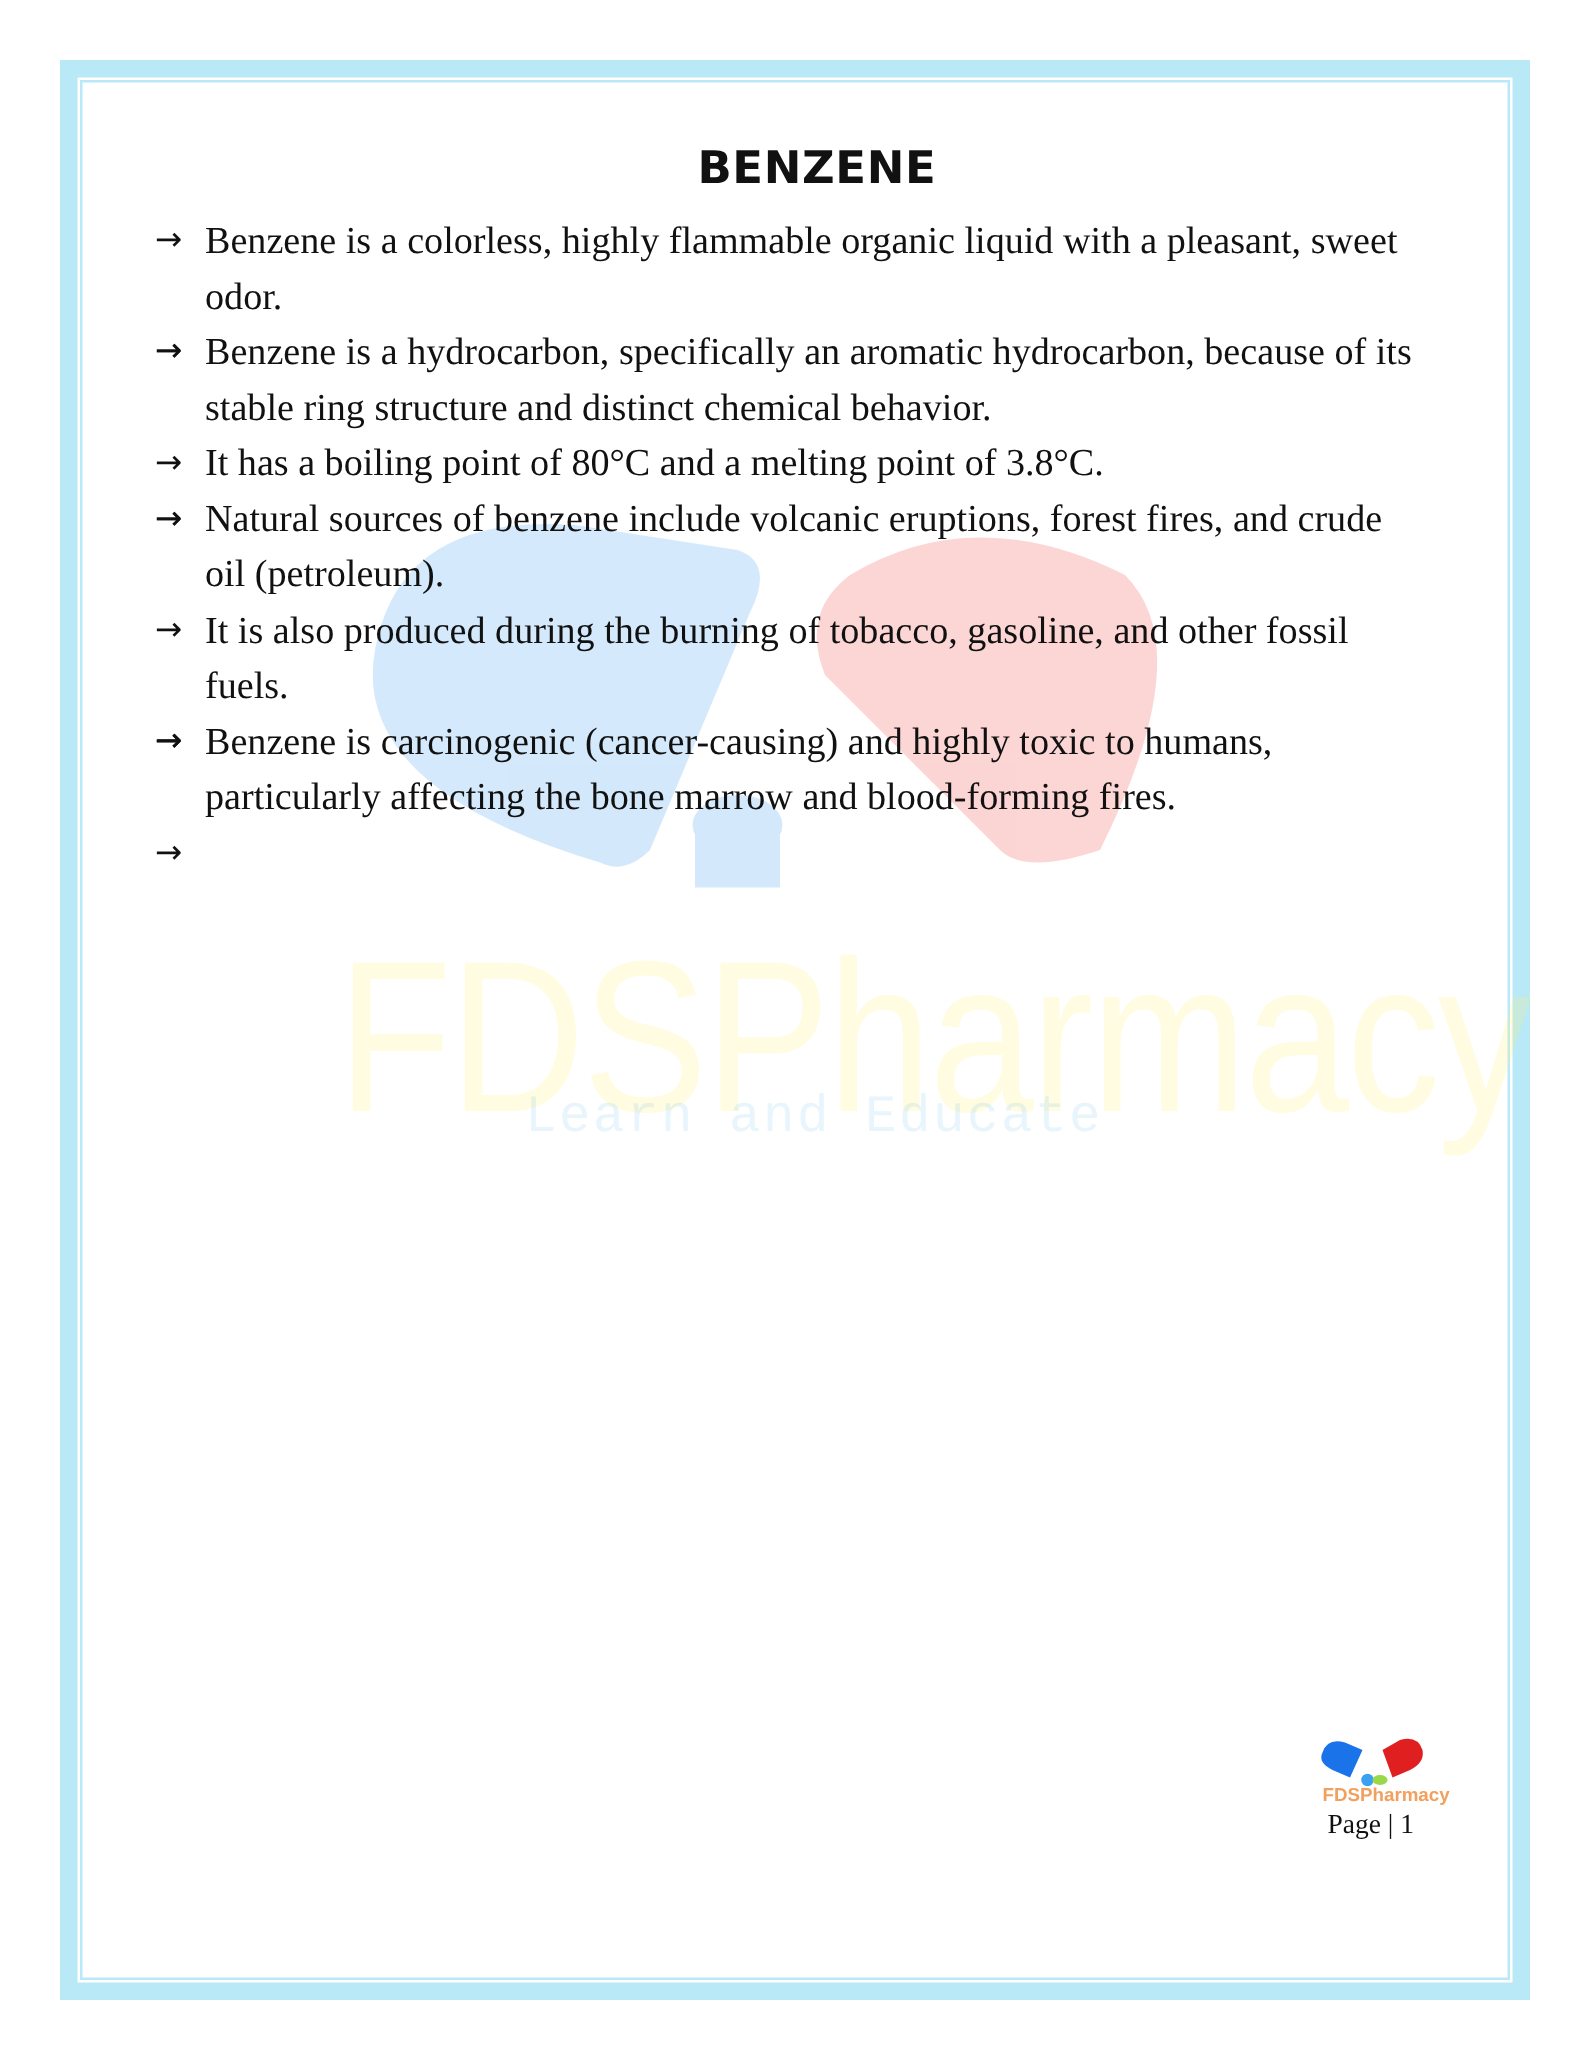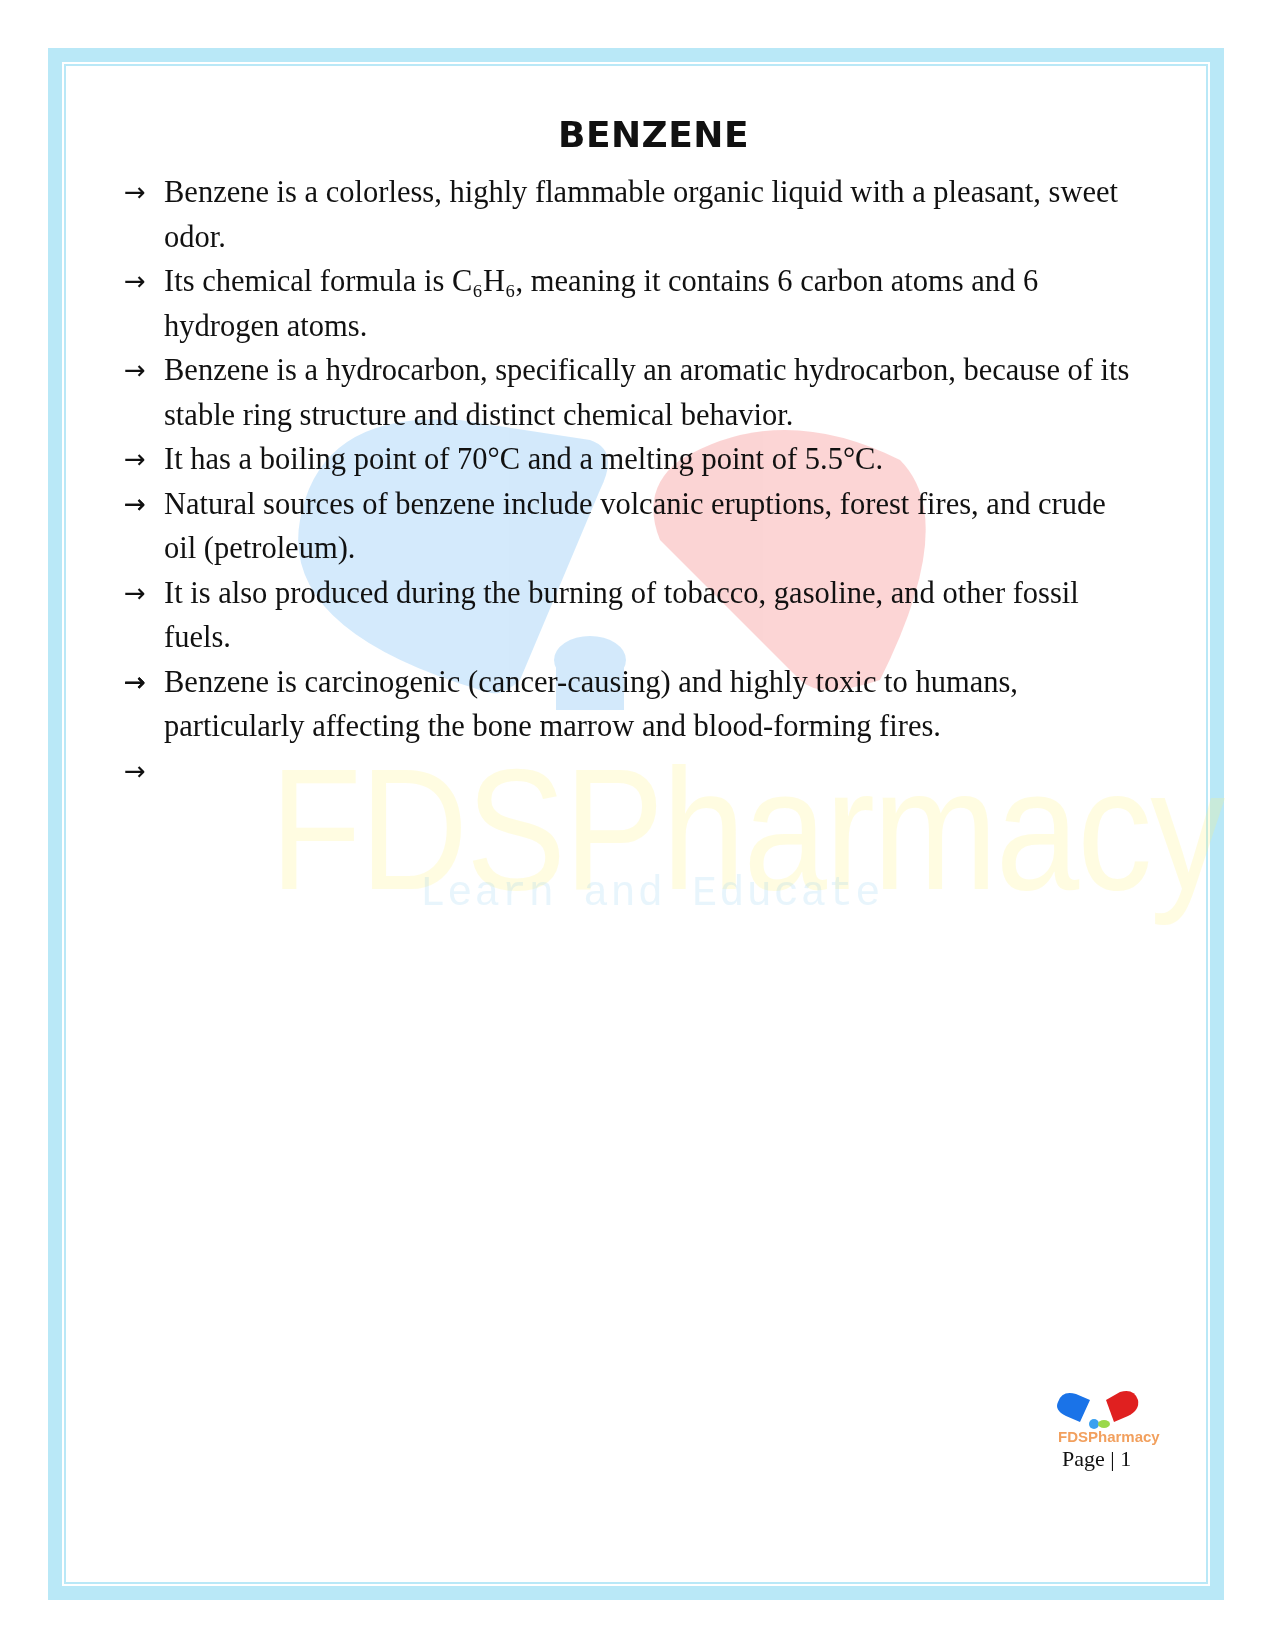--- a/index.html
+++ b/index.html
@@ -31,23 +31,23 @@
     <rect x="296" y="260" width="68" height="50" fill="#3aa0f0"></rect>
   </g>
 </svg>
 <div class="wm-text">FDSPharmacy</div>
 <div class="wm-sub">Learn and Educate</div>
 
 <h1>BENZENE</h1>
 
 <ul>
   <li><span class="arrow">→</span><span>Benzene is a colorless, highly flammable organic liquid with a pleasant, sweet odor.</span></li>
-  <li><span class="arrow">→</span><span>Its chemical formula is C₆H₆, meaning it contains 6 carbon atoms and 6 hydrogen atoms.</span></li>
+  <li><span class="arrow">→</span></li>
   <li><span class="arrow">→</span><span>Benzene is a hydrocarbon, specifically an aromatic hydrocarbon, because of its stable ring structure and distinct chemical behavior.</span></li>
-  <li><span class="arrow">→</span><span>It has a boiling point of 70°C and a melting point of 5.5°C.</span></li>
+  <li><span class="arrow">→</span><span>It has a boiling point of 80°C and a melting point of 3.8°C.</span></li>
   <li><span class="arrow">→</span></li>
   <li><span class="arrow">→</span><span>Natural sources of benzene include volcanic eruptions, forest fires, and crude oil (petroleum).</span></li>
   <li><span class="arrow">→</span><span>It is also produced during the burning of tobacco, gasoline, and other fossil fuels.</span></li>
   <li><span class="arrow">→</span></li>
   <li><span class="arrow">→</span></li>
   <li><span class="arrow">→</span><span>Benzene is carcinogenic (cancer-causing) and highly toxic to humans, particularly affecting the bone marrow and blood-forming fires.</span></li>
   <li><span class="arrow">→</span></li>
 </ul>
 
 <svg class="footer-logo" viewBox="0 0 90 60">

